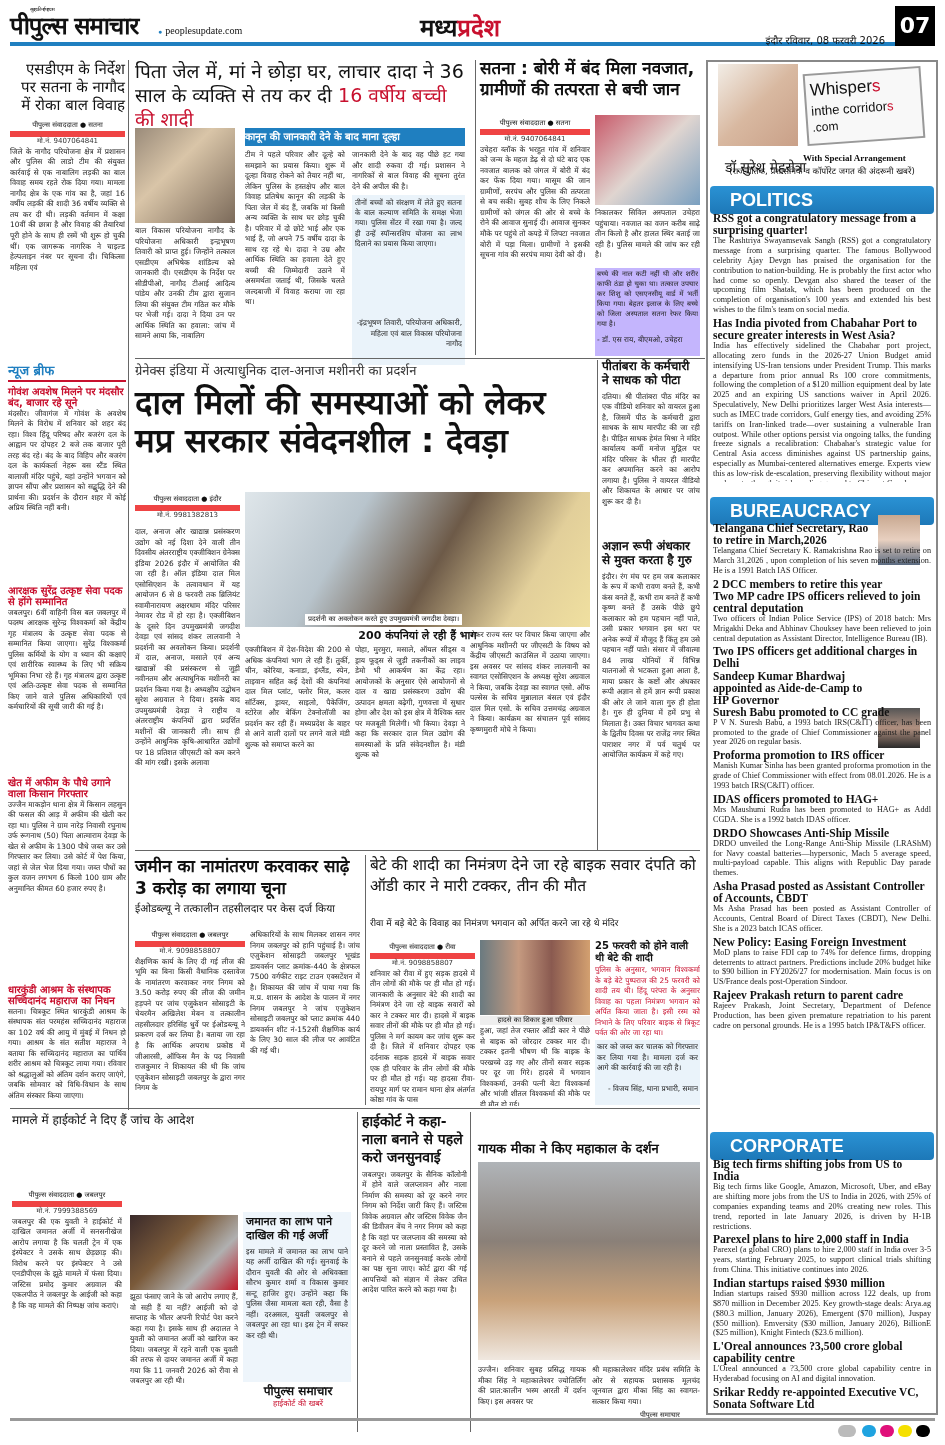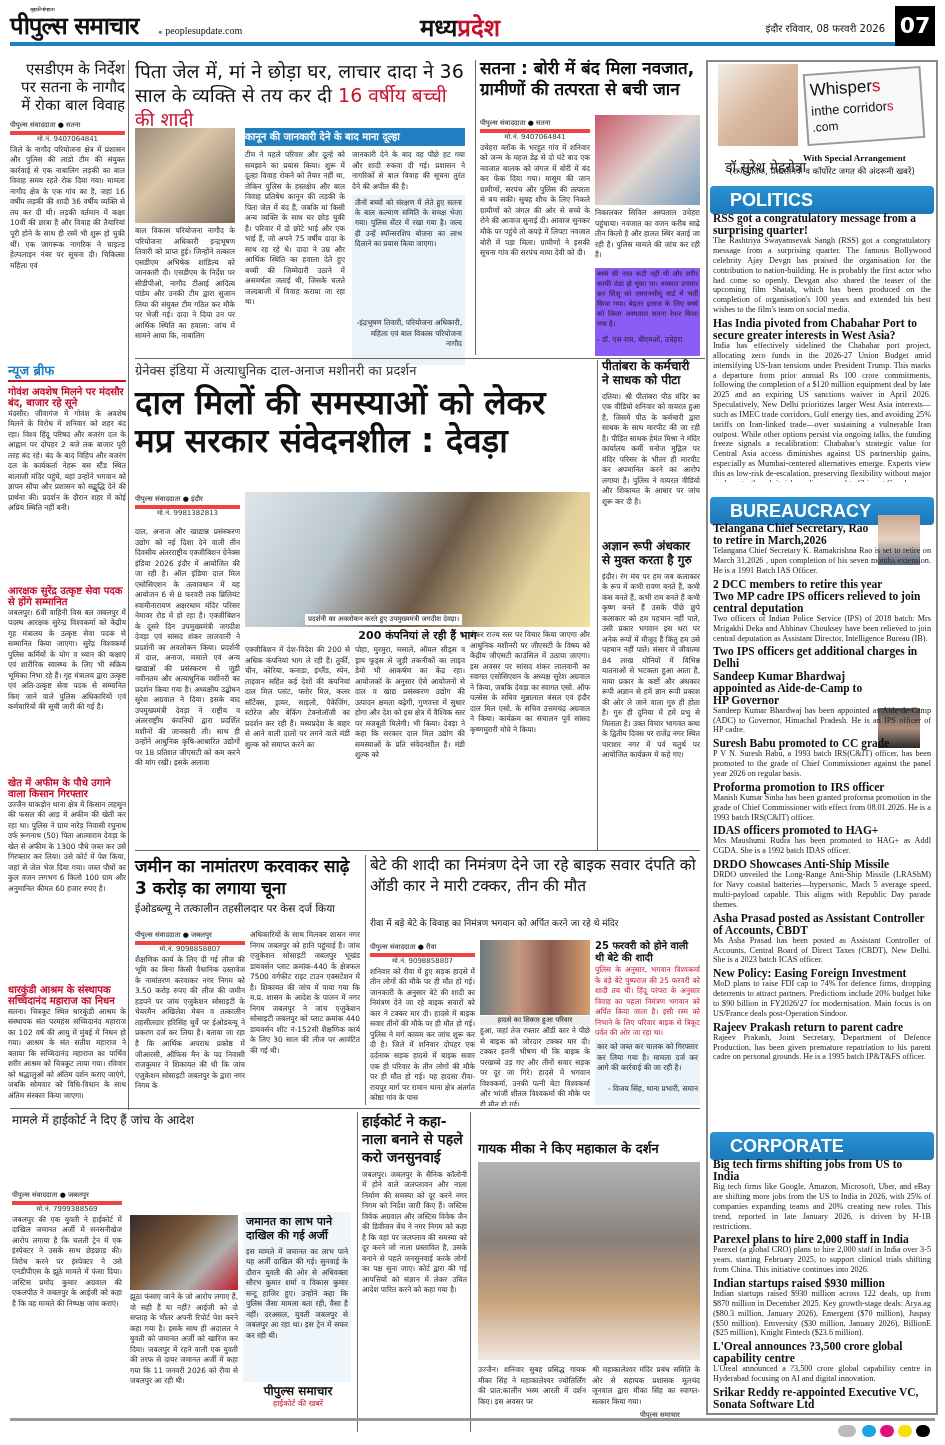--- a/index.html
+++ b/index.html
@@ -5,24 +5,24 @@
 *{box-sizing:border-box;margin:0;padding:0}
 body{width:945px;height:1445px;background:#fff;font-family:"DejaVu Sans",sans-serif;color:#111;position:relative;overflow:hidden;font-size:8px;line-height:1.35}
 .abs{position:absolute}
 .hd{position:absolute;left:10px;top:6px;width:925px;height:40px;border-bottom:4px solid #1f7fc0}
 .logo{position:absolute;left:0;top:4px;font-size:24px;font-weight:bold;letter-spacing:-1px}
 .logo small{display:block;font-size:5px;font-weight:normal;position:absolute;top:-4px;left:20px}
 .site{position:absolute;left:148px;top:18px;font-size:10px;font-family:"Liberation Serif",serif}
 .site:before{content:"●";color:#1f7fc0;font-size:7px;margin-right:3px}
 .sect{position:absolute;left:410px;top:6px;font-size:24px;font-weight:bold}
 .sect .r{color:#c8102e}
-.date{position:absolute;right:50px;top:16px;font-size:10px}
+.date{position:absolute;right:50px;top:28px;font-size:10px}
 .pg{position:absolute;right:0;top:0;width:40px;height:40px;background:#000;color:#fff;font-size:22px;font-weight:bold;text-align:center;line-height:40px}
 .h{font-weight:bold;line-height:1.15}
-.by{font-size:7px;border-bottom:4px solid #ef4444;text-align:left;padding:1px 0}
+.by{font-size:7px;border-bottom:6px solid #ef4444;text-align:center;padding:1px 0}
 .by:after{content:""}
 .mob{font-size:7px;text-align:center;color:#333}
 .txt{font-size:7.4px;line-height:1.42;text-align:justify;color:#222;overflow:hidden}
 .img{background:linear-gradient(135deg,#9a8b7a,#d9c5a8 40%,#7b6a5a);overflow:hidden}
 .bluebar{background:#1f7fc0;color:#fff;font-weight:bold}
 .vr{position:absolute;border-left:1px solid #666}
 .hr{position:absolute;border-top:1px solid #666}
 .box{position:absolute;border:2px solid #888;}
 .eng-h{font-family:"Liberation Serif",serif;font-weight:bold;font-size:11.5px;line-height:1.05;color:#111}
 .eng-t{font-family:"Liberation Serif",serif;font-size:8.2px;line-height:1.2;text-align:justify;color:#222;margin-bottom:2px}
@@ -78,21 +78,21 @@
 <div class="abs" style="left:480px;top:58px;width:220px">
   <div class="h" style="font-size:17px;line-height:1.25">सतना : बोरी में बंद मिला नवजात, ग्रामीणों की तत्परता से बची जान</div>
 </div>
 <div class="abs" style="left:480px;top:118px;width:110px">
   <div class="by">पीपुल्स संवाददाता ● सतना</div>
   <div class="mob">मो.नं. 9407064841</div>
   <div class="txt" style="height:215px">उचेहरा ब्लॉक के भरहुत गांव में शनिवार को जन्म के महज डेढ़ से दो घंटे बाद एक नवजात बालक को जंगल में बोरी में बंद कर फेंक दिया गया। मासूम की जान ग्रामीणों, सरपंच और पुलिस की तत्परता से बच सकी। सुबह शौच के लिए निकले ग्रामीणों को जंगल की ओर से बच्चे के रोने की आवाज सुनाई दी। आवाज सुनकर मौके पर पहुंचे तो कपड़े में लिपटा नवजात बोरी में पड़ा मिला। ग्रामीणों ने इसकी सूचना गांव की सरपंच माया देवी को दी।</div>
 </div>
 <div class="abs img" style="left:595px;top:115px;width:105px;height:90px;background:linear-gradient(135deg,#c85a6a,#e0d5d0 50%,#7aa0c0)"></div>
 <div class="abs txt" style="left:595px;top:208px;width:105px;height:58px">निकालकर सिविल अस्पताल उचेहरा पहुंचाया। नवजात का वजन करीब साढ़े तीन किलो है और हालत स्थिर बताई जा रही है। पुलिस मामले की जांच कर रही है।</div>
-<div class="abs" style="left:595px;top:268px;width:105px;height:88px;background:#8b5cf6;padding:2px">
+<div class="abs" style="left:595px;top:268px;width:105px;height:88px;background:#c4b5fd;padding:2px">
   <div class="txt" style="height:65px;font-size:7px">बच्चे की नाल कटी नहीं थी और शरीर काफी ठंडा हो चुका था। तत्काल उपचार कर शिशु को एसएनसीयू वार्ड में भर्ती किया गया। बेहतर इलाज के लिए बच्चे को जिला अस्पताल सतना रेफर किया गया है।</div>
   <div class="txt" style="text-align:left">- डॉ. एस राय, बीएमओ, उचेहरा</div>
 </div>
 
 <div class="hr" style="left:135px;top:358px;width:570px"></div>
 <div class="abs" style="left:135px;top:362px;width:460px;font-size:13px;color:#333">ग्रेनेक्स इंडिया में अत्याधुनिक दाल-अनाज मशीनरी का प्रदर्शन</div>
 <div class="abs h" style="left:135px;top:384px;width:460px;font-size:33px;line-height:1.15">दाल मिलों की समस्याओं को लेकर मप्र सरकार संवेदनशील : देवड़ा</div>
 <div class="abs" style="left:135px;top:494px;width:105px">
   <div class="by">पीपुल्स संवाददाता ● इंदौर</div>
   <div class="mob">मो.नं. 9981382813</div>
@@ -208,21 +208,20 @@
 <div class="abs img" style="left:878px;top:515px;width:42px;height:50px;background:linear-gradient(180deg,#c8a890,#e8d0c0 50%,#5a6a80)"></div>
 <div class="abs img" style="left:878px;top:708px;width:42px;height:40px;background:linear-gradient(180deg,#555,#b09080 50%,#2a2a2a)"></div>
 <div class="abs" style="left:713px;top:522px;width:218px;height:605px;overflow:hidden">
   <div class="eng-h" style="width:160px">Telangana Chief Secretary, Rao to retire in March,2026</div>
   <div class="eng-t">Telangana Chief Secretary K. Ramakrishna Rao is set to retire on March 31,2026 , upon completion of his seven months extension. He is a 1991 Batch IAS Officer.</div>
   <div class="eng-h">2 DCC members to retire this year</div>
   <div class="eng-h">Two MP cadre IPS officers relieved to join central deputation</div>
   <div class="eng-t">Two officers of Indian Police Service (IPS) of 2018 batch: Mrs Mrigakhi Deka and Abhinav Chouksey have been relieved to join central deputation as Assistant Director, Intelligence Bureau (IB).</div>
   <div class="eng-h">Two IPS officers get additional charges in Delhi</div>
   <div class="eng-h" style="width:165px">Sandeep Kumar Bhardwaj appointed as Aide-de-Camp to HP Governor</div>
-  <div class="eng-t">Sandeep Kumar Bhardwaj has been appointed as Aide-de-Camp (ADC) to Governor, Himachal Pradesh. He is an IPS officer of HP cadre.</div>
   <div class="eng-h">Suresh Babu promoted to CC grade</div>
   <div class="eng-t">P V N. Suresh Babu, a 1993 batch IRS(C&amp;IT) officer, has been promoted to the grade of Chief Commissioner against the panel year 2026 on regular basis.</div>
   <div class="eng-h">Proforma promotion to IRS officer</div>
   <div class="eng-t">Manish Kumar Sinha has been granted proforma promotion in the grade of Chief Commissioner with effect from 08.01.2026. He is a 1993 batch IRS(C&amp;IT) officer.</div>
   <div class="eng-h">IDAS officers promoted to HAG+</div>
   <div class="eng-t">Mrs Maushumi Rudra has been promoted to HAG+ as Addl CGDA. She is a 1992 batch IDAS officer.</div>
   <div class="eng-h">DRDO Showcases Anti-Ship Missile</div>
   <div class="eng-t">DRDO unveiled the Long-Range Anti-Ship Missile (LRAShM) for Navy coastal batteries—hypersonic, Mach 5 average speed, multi-payload capable. This aligns with Republic Day parade themes.</div>
   <div class="eng-h">Asha Prasad posted as Assistant Controller of Accounts, CBDT</div>
   <div class="eng-t">Ms Asha Prasad has been posted as Assistant Controller of Accounts, Central Board of Direct Taxes (CBDT), New Delhi. She is a 2023 batch ICAS officer.</div>

